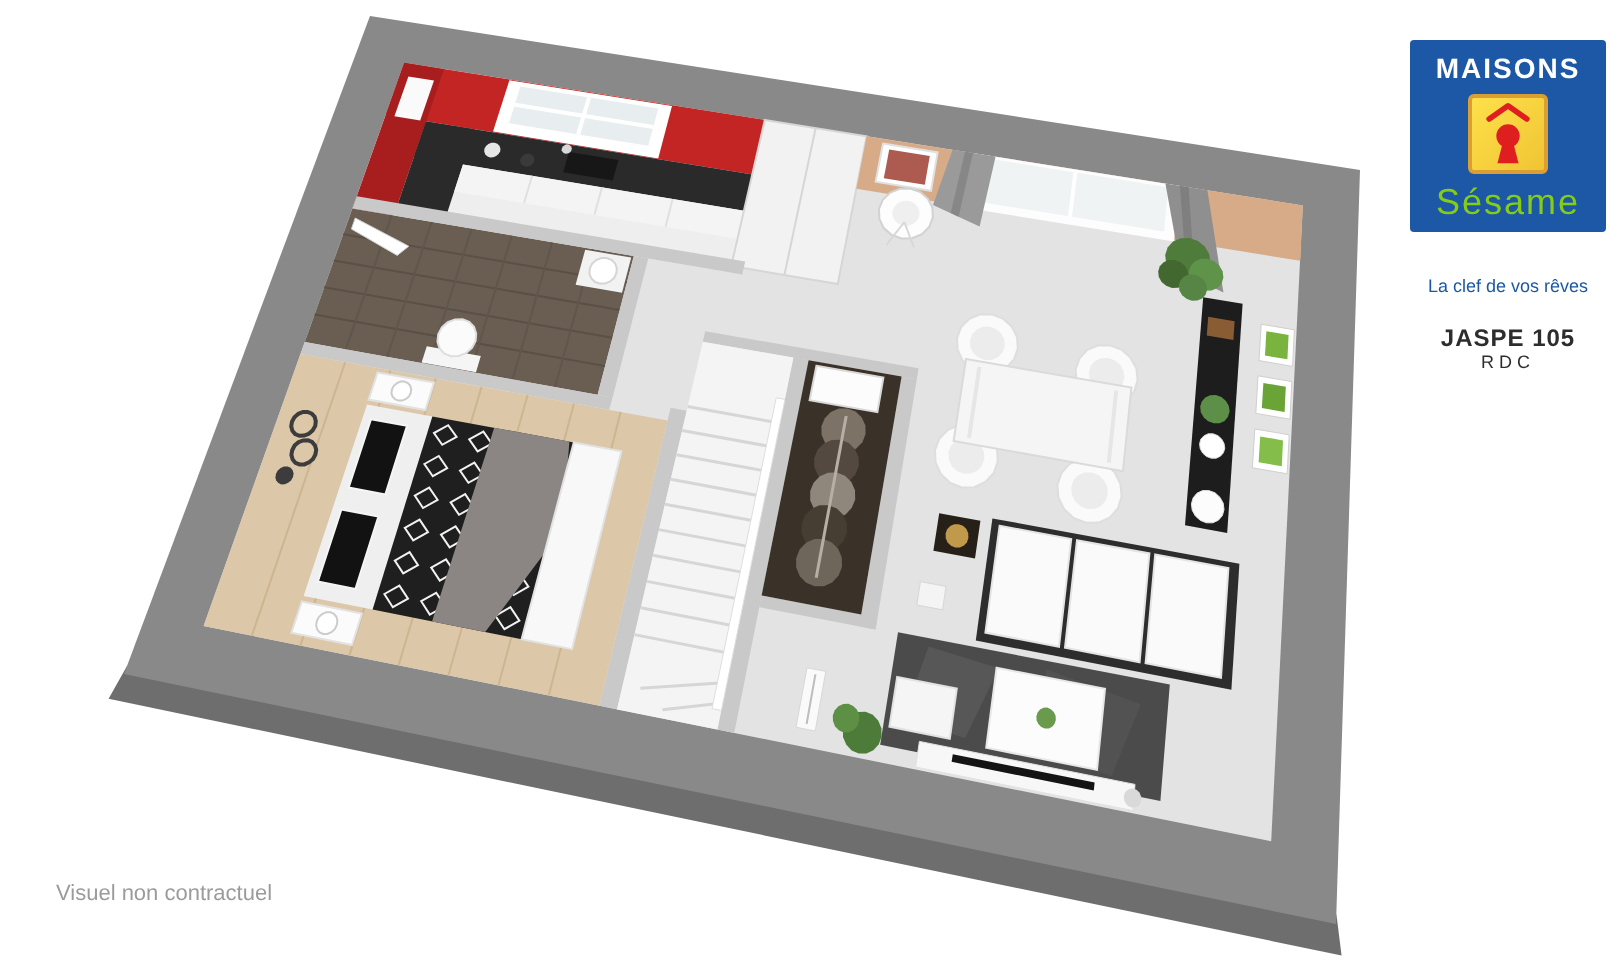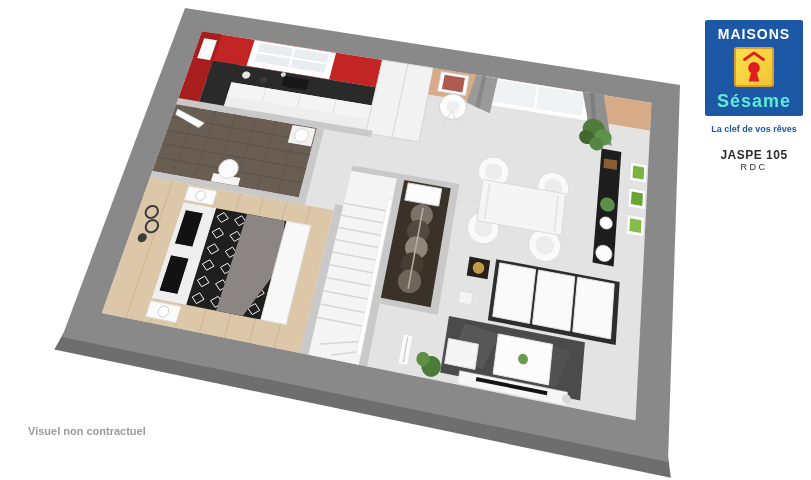--- a/index.html
+++ b/index.html
@@ -6,25 +6,25 @@
   body{width:811px;height:480px;overflow:hidden;font-family:"Liberation Sans",sans-serif;}
   #app{position:relative;width:811px;height:440px;background:#ffffff;}
   #floorplan{position:absolute;left:0;top:0;}
   .brand{position:absolute;top:20px;right:3px;width:108px;text-align:center;}
   .brand-box{width:98px;height:96px;margin:0 auto;background:#1c58a5;border-radius:2px;
     display:flex;flex-direction:column;align-items:center;justify-content:space-between;
     padding:7px 2px 6px;box-sizing:border-box;}
   .brand-top{color:#ffffff;font-weight:bold;font-size:14px;letter-spacing:1px;line-height:1;}
   .brand-seal{width:40px;height:40px;background:linear-gradient(135deg,#fde14a,#f0c433);
     border:2px solid #db9e35;border-radius:3px;display:flex;align-items:center;justify-content:center;box-sizing:border-box;}
-  .brand-script{color:#5eead4;font-weight:bold;font-size:18px;letter-spacing:1px;line-height:1;}
-  .brand-tagline{margin-top:8px;color:#1c58a5;font-size:9px;font-weight:bold;}
+  .brand-script{color:#84cc16;font-weight:normal;font-size:18px;letter-spacing:1px;line-height:1;}
+  .brand-tagline{margin-top:22px;color:#1c58a5;font-size:9px;font-weight:normal;}
   .plan-title{margin-top:15px;color:#2d2d2d;font-size:12px;font-weight:bold;letter-spacing:0.5px;line-height:1.1;}
   .plan-level{color:#2d2d2d;font-size:9px;font-weight:normal;letter-spacing:2.5px;}
-  .footer-note{position:absolute;left:28px;top:425px;font-size:11px;color:#9b9b9b;font-weight:bold;}
+  .footer-note{position:absolute;left:28px;top:441px;font-size:11px;color:#9b9b9b;}
 </style>
 </head>
 <body>
 
 <div id="app">
 
   <svg id="floorplan" width="811" height="480" viewBox="0 0 811 480">
       <polygon points="63.5,333.0 668.2,457.3 670.8,477.8 54.3,349.4" fill="#6e6e6e" stroke="none" stroke-width="0"></polygon>
       <polygon points="185.0,8.0 680.0,85.0 668.0,462.0 62.0,337.0" fill="#898989" stroke="none" stroke-width="0"></polygon>
       <polygon points="202.1,31.4 651.4,102.7 635.6,420.6 101.8,313.0" fill="#e3e3e3" stroke="none" stroke-width="0"></polygon>

